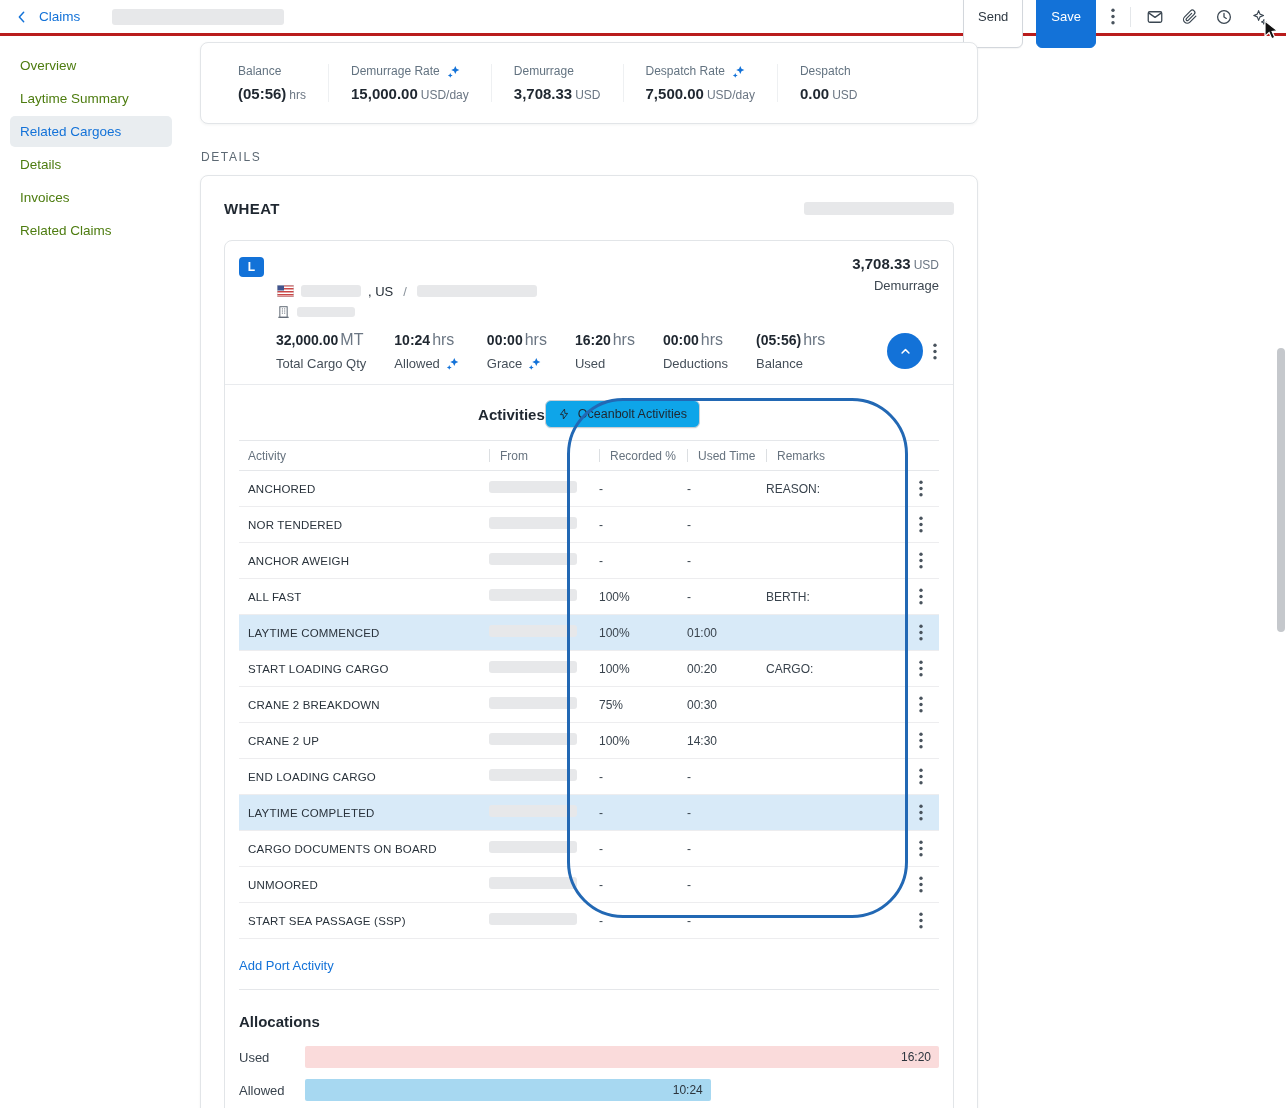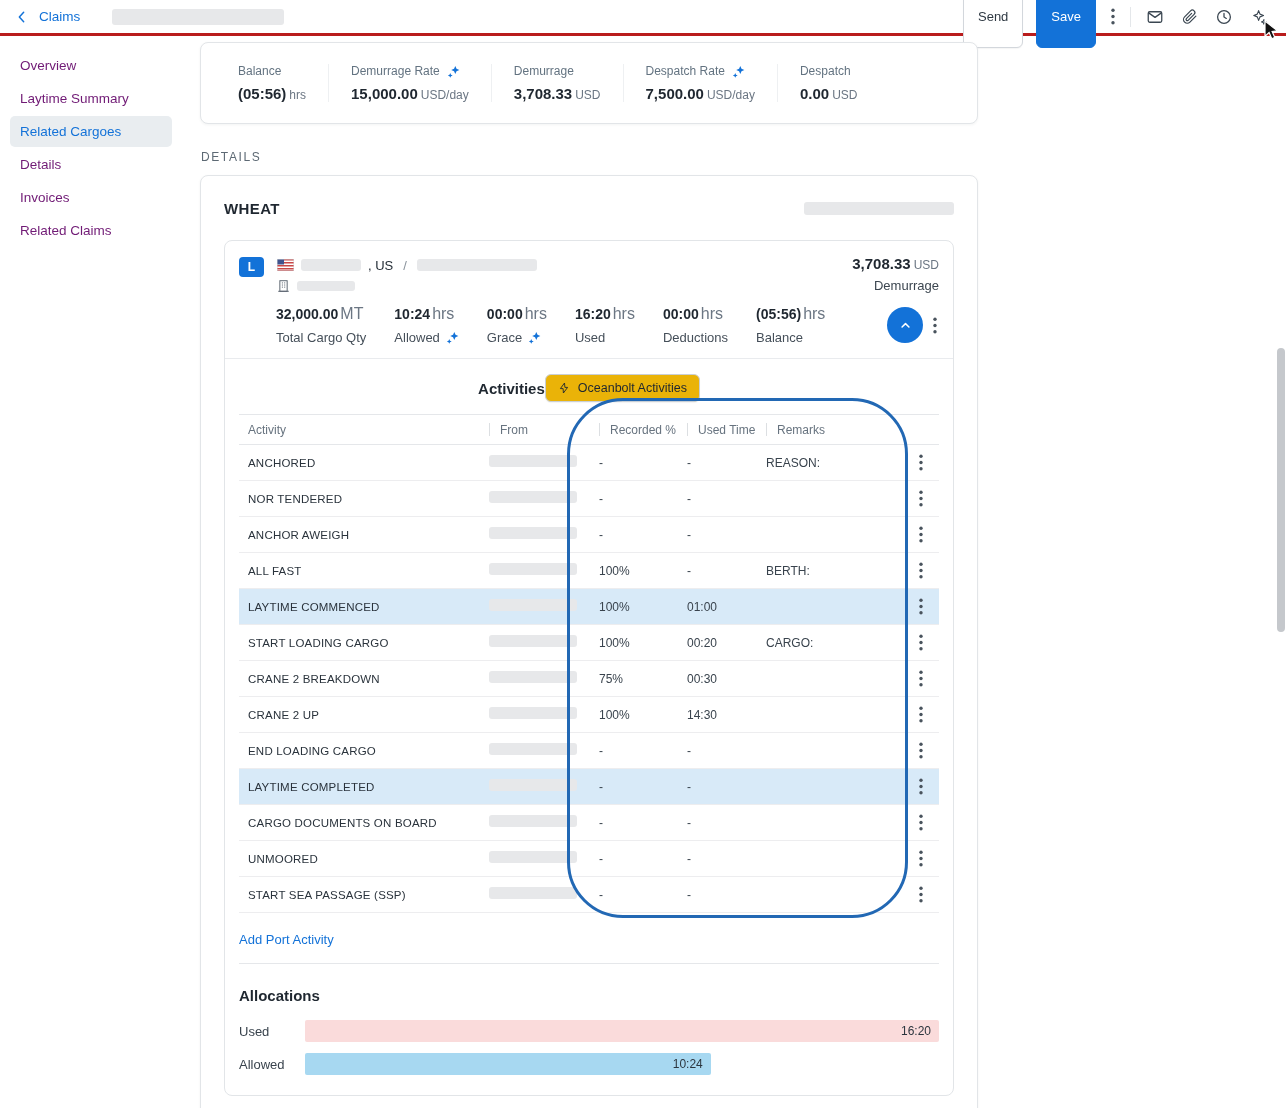--- a/index.html
+++ b/index.html
@@ -15,21 +15,21 @@
   .topbar-right { margin-left:auto; display:flex; align-items:center; gap:13px; }
   .btn { font-family:inherit; font-size:13px; line-height:1; border-radius:6px; padding:24px 14px; cursor:pointer; }
   .btn-secondary { background:#fff; border:1px solid #d3d7dc; color:#2f3943; box-shadow:0 1px 1px rgba(0,0,0,.04); }
   .btn-primary { background:#1372d8; border:1px solid #1372d8; color:#fff; }
   .iconbtn { background:none; border:none; cursor:pointer; display:flex; align-items:center; padding:2px; }
   .vdiv { width:1px; height:20px; background:#e4e7ea; }
 
   
   .layout { display:flex; }
   .sidebar { width:200px; flex:none; padding-top:12px; }
-  .side-item { margin:2px 28px 2px 10px; padding:8px 10px; border-radius:5px; font-size:13.5px; color:#701a75; cursor:pointer; }
+  .side-item { margin:2px 28px 2px 10px; padding:8px 10px; border-radius:5px; font-size:13.5px; color:#4d7c0f; cursor:pointer; }
   .side-item.active { background:#e9edf0; color:#1372d8; }
   .main { flex:1; padding-top:6px; }
   .content { width:778px; }
 
   .card { background:#fff; border:1px solid #e2e5e8; border-radius:8px; box-shadow:0 1px 3px rgba(20,30,40,.05); }
 
   
   .stats-card { display:flex; align-items:center; height:82px; }
   .stat { padding:0 22px; }
   .stat:first-child { padding-left:37px; }
@@ -43,21 +43,21 @@
   
   .main-card { padding:24px 23px 20px; }
   .cargo-head { display:flex; align-items:center; justify-content:space-between; }
   .cargo-title { font-size:15px; font-weight:bold; letter-spacing:.4px; color:#1f2730; }
   .cargo-redact { width:150px; height:13px; }
   .inner-card { border:1px solid #e2e5e8; border-radius:8px; margin-top:23px; }
 
   .port-head { padding:14px 14px 13px; border-bottom:1px solid #e9ebee; }
   .port-row1 { display:flex; }
   .badge-l { width:25px; height:20px; flex:none; margin-top:2px; background:#1372d8; border-radius:4px; color:#fff; font-size:12px; font-weight:bold; display:flex; align-items:center; justify-content:center; }
-  .port-lines { margin-left:13px; }
+  .port-lines { margin-left:13px;margin-top:26px; }
   .port-line { display:flex; align-items:center; gap:7px; height:20px; }
   .name-redact { width:60px; height:12px; }
   .charterer-redact { width:120px; height:12px; }
   .port-country { font-size:13px; color:#252e37; }
   .port-sep { color:#8a939c; padding:0 3px; }
   .port-line2 { margin-top:3px; height:16px; }
   .terminal-redact { width:58px; height:10px; }
   .port-right { margin-left:auto; text-align:right; }
   .port-amount { font-size:15px; font-weight:bold; color:#1f2730; }
   .port-amount .unit { font-size:12px; font-weight:normal; color:#6b7683; margin-left:3px; }
@@ -67,21 +67,21 @@
   .pstat-list { display:flex; align-items:center; gap:28px; }
   .pstat-value { font-size:14px; font-weight:bold; color:#1f2730; white-space:nowrap; }
   .pstat-value .unit { font-size:16px; font-weight:normal; color:#6b7683; margin-left:2px; }
   .pstat-label { margin-top:7px; font-size:13px; color:#454f59; display:flex; align-items:center; gap:6px; white-space:nowrap; }
   .port-controls { margin-left:auto; display:flex; align-items:center; gap:8px; }
   .collapse-btn { width:36px; height:36px; border-radius:50%; background:#1372d8; border:none; display:flex; align-items:center; justify-content:center; cursor:pointer; flex:none; }
 
   
   .activities-head { display:flex; align-items:center; justify-content:center; padding:15px 14px 0; }
   .activities-title { font-size:15px; font-weight:bold; color:#1f2730; }
-  .ob-btn { display:flex; align-items:center; gap:8px; background:#eab308; border:1px solid #c9cfd5; border-radius:6px; padding:6px 12px; font-family:inherit; font-size:12.5px; color:#1f2730; cursor:pointer; box-shadow:0 1px 1px rgba(0,0,0,.05); }
+  .ob-btn { display:flex; align-items:center; gap:8px; background:#0ea5e9; border:1px solid #c9cfd5; border-radius:6px; padding:6px 12px; font-family:inherit; font-size:12.5px; color:#1f2730; cursor:pointer; box-shadow:0 1px 1px rgba(0,0,0,.05); }
 
   .acts-table { margin:12px 14px 0; }
   .t-head, .t-row { display:grid; grid-template-columns:241px 110px 88px 79px 1fr 36px; align-items:center; }
   .t-head { height:31px; border-top:1px solid #e5e7ea; border-bottom:1px solid #e5e7ea; }
   .th { display:flex; align-items:center; font-size:12px; color:#67737f; padding-left:9px; height:100%; white-space:nowrap; }
   .thdiv { width:1px; height:13px; background:#dcdfe2; margin-right:10px; flex:none; display:inline-block; }
   .t-row { height:36px; border-bottom:1px solid #ededef; font-size:12px; color:#39434d; }
   .t-row.hl { background:#d8eaf8; }
   .cell { padding-left:9px; }
   .cell.act { font-size:11.5px; color:#2a333c; letter-spacing:.2px; }

